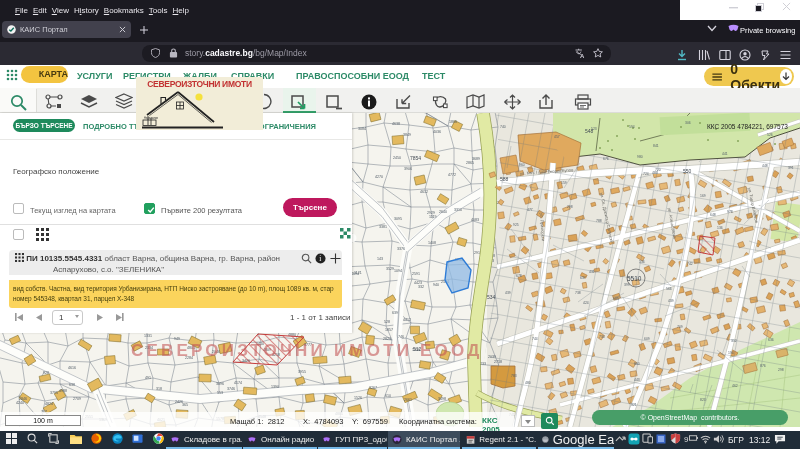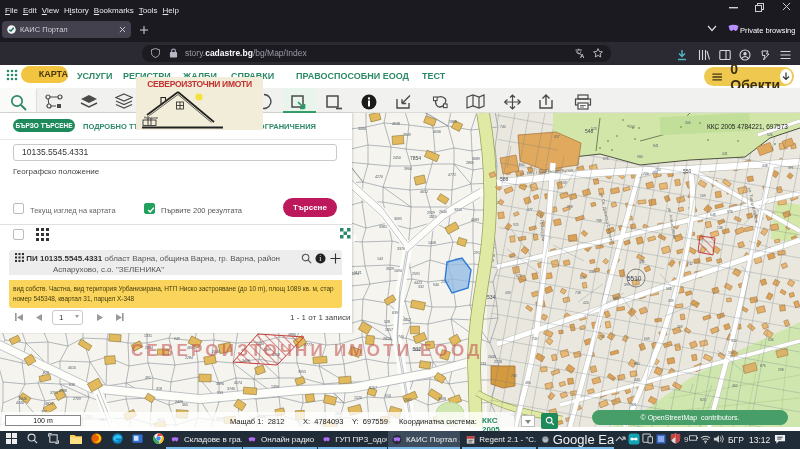--- a/index.html
+++ b/index.html
@@ -1,17 +1,17 @@
 <!DOCTYPE html>
 <html><head><meta charset="utf-8"><style>
 *{margin:0;padding:0;box-sizing:border-box}
 body{width:800px;height:449px;overflow:hidden;font-family:"Liberation Sans",sans-serif;position:relative;background:#fff}
 .abs{position:absolute}
 
-#menubar{position:absolute;left:0;top:0;width:800px;height:20px;background:#1b1a21;color:#e8e6eb;font-size:8px;display:flex;align-items:center;gap:5px;padding-left:5px}
+#menubar{position:absolute;left:0;top:0;width:680px;height:20px;background:#1b1a21;color:#e8e6eb;font-size:8px;display:flex;align-items:center;gap:5px;padding-left:15px}
 #menubar span u{text-decoration:underline}
 #tabbar{position:absolute;left:0;top:20px;width:800px;height:22px;background:#1b1a21}
 #tab{position:absolute;left:2px;top:1px;width:129px;height:17px;background:#42414d;border-radius:4px;color:#cfcfd6;font-size:7.5px;display:flex;align-items:center;padding:0 5px}
 #navbar{position:absolute;left:0;top:42px;width:800px;height:23px;background:#2b2a33}
 #urlbar{position:absolute;left:142px;top:44.5px;width:469px;height:17px;background:#1c1b22;border-radius:8px;color:#b8b6c0;font-size:8.5px;display:flex;align-items:center;padding:0 8px 0 9px}
 
 #shead{position:absolute;left:0;top:65px;width:800px;height:23px;background:#fff}
 .mnu{position:absolute;top:71px;font-size:9px;font-weight:bold;color:#2c8a67}
 #karta{position:absolute;left:21px;top:66px;width:47px;height:17px;background:#f3c440;border-radius:9px;color:#473a10;font-size:9px;font-weight:bold;text-align:right;line-height:17px}
 #objpill{position:absolute;left:704px;top:67px;width:90px;height:19px;background:#efc84f;border-radius:10px;display:flex;align-items:center}
@@ -1869,21 +1869,20 @@
       <text x="520" y="62" transform="rotate(-4 520 62)">ул. Кап. I ранг Георги Купов</text>
     </g>
     <text x="131" y="243" font-family="Liberation Sans, sans-serif" font-size="17" font-weight="bold" fill="#c25555" fill-opacity="0.58" letter-spacing="3.2">СЕВЕРОИЗТОЧНИ ИМОТИ ЕООД</text>
   </svg>
 
 <div id="panel">
 <div id="qtab">БЪРЗО ТЪРСЕНЕ</div>
 <div class="abs grn" style="left:83px;top:9px;font-size:7.5px;font-weight:bold;white-space:nowrap">ПОДРОБНО ТЪРСЕНЕ</div>
 <div class="abs grn" style="left:228px;top:9px;font-size:7.5px;font-weight:bold;white-space:nowrap">ЗОНИ С ОГРАНИЧЕНИЯ</div>
 <div class="abs" style="left:0;top:26px;width:352px;height:1px;background:#e8e8e6"></div>
-<div id="inp">10135.5545.4331</div>
 <div class="abs" style="left:13px;top:54px;font-size:8px;color:#444">Географско положение</div>
 <div class="cb" style="left:13px;top:90px"></div>
 <div class="abs" style="left:30px;top:92.5px;font-size:7.5px;color:#666">Текущ изглед на картата</div>
 <div class="cb" style="left:144px;top:90px;background:#21a05e;border-color:#21a05e">
       <svg width="8" height="8" viewBox="0 0 10 10" style="display:block;margin:1.5px">
         <path d="M1.5 5 L4 7.5 L8.5 2" stroke="#fff" stroke-width="1.8" fill="none"></path>
       </svg>
     </div>
 <div class="abs" style="left:161px;top:92.5px;font-size:7.5px;color:#555">Първите 200 резултата</div>
 <div id="btnsearch">Търсене</div>

